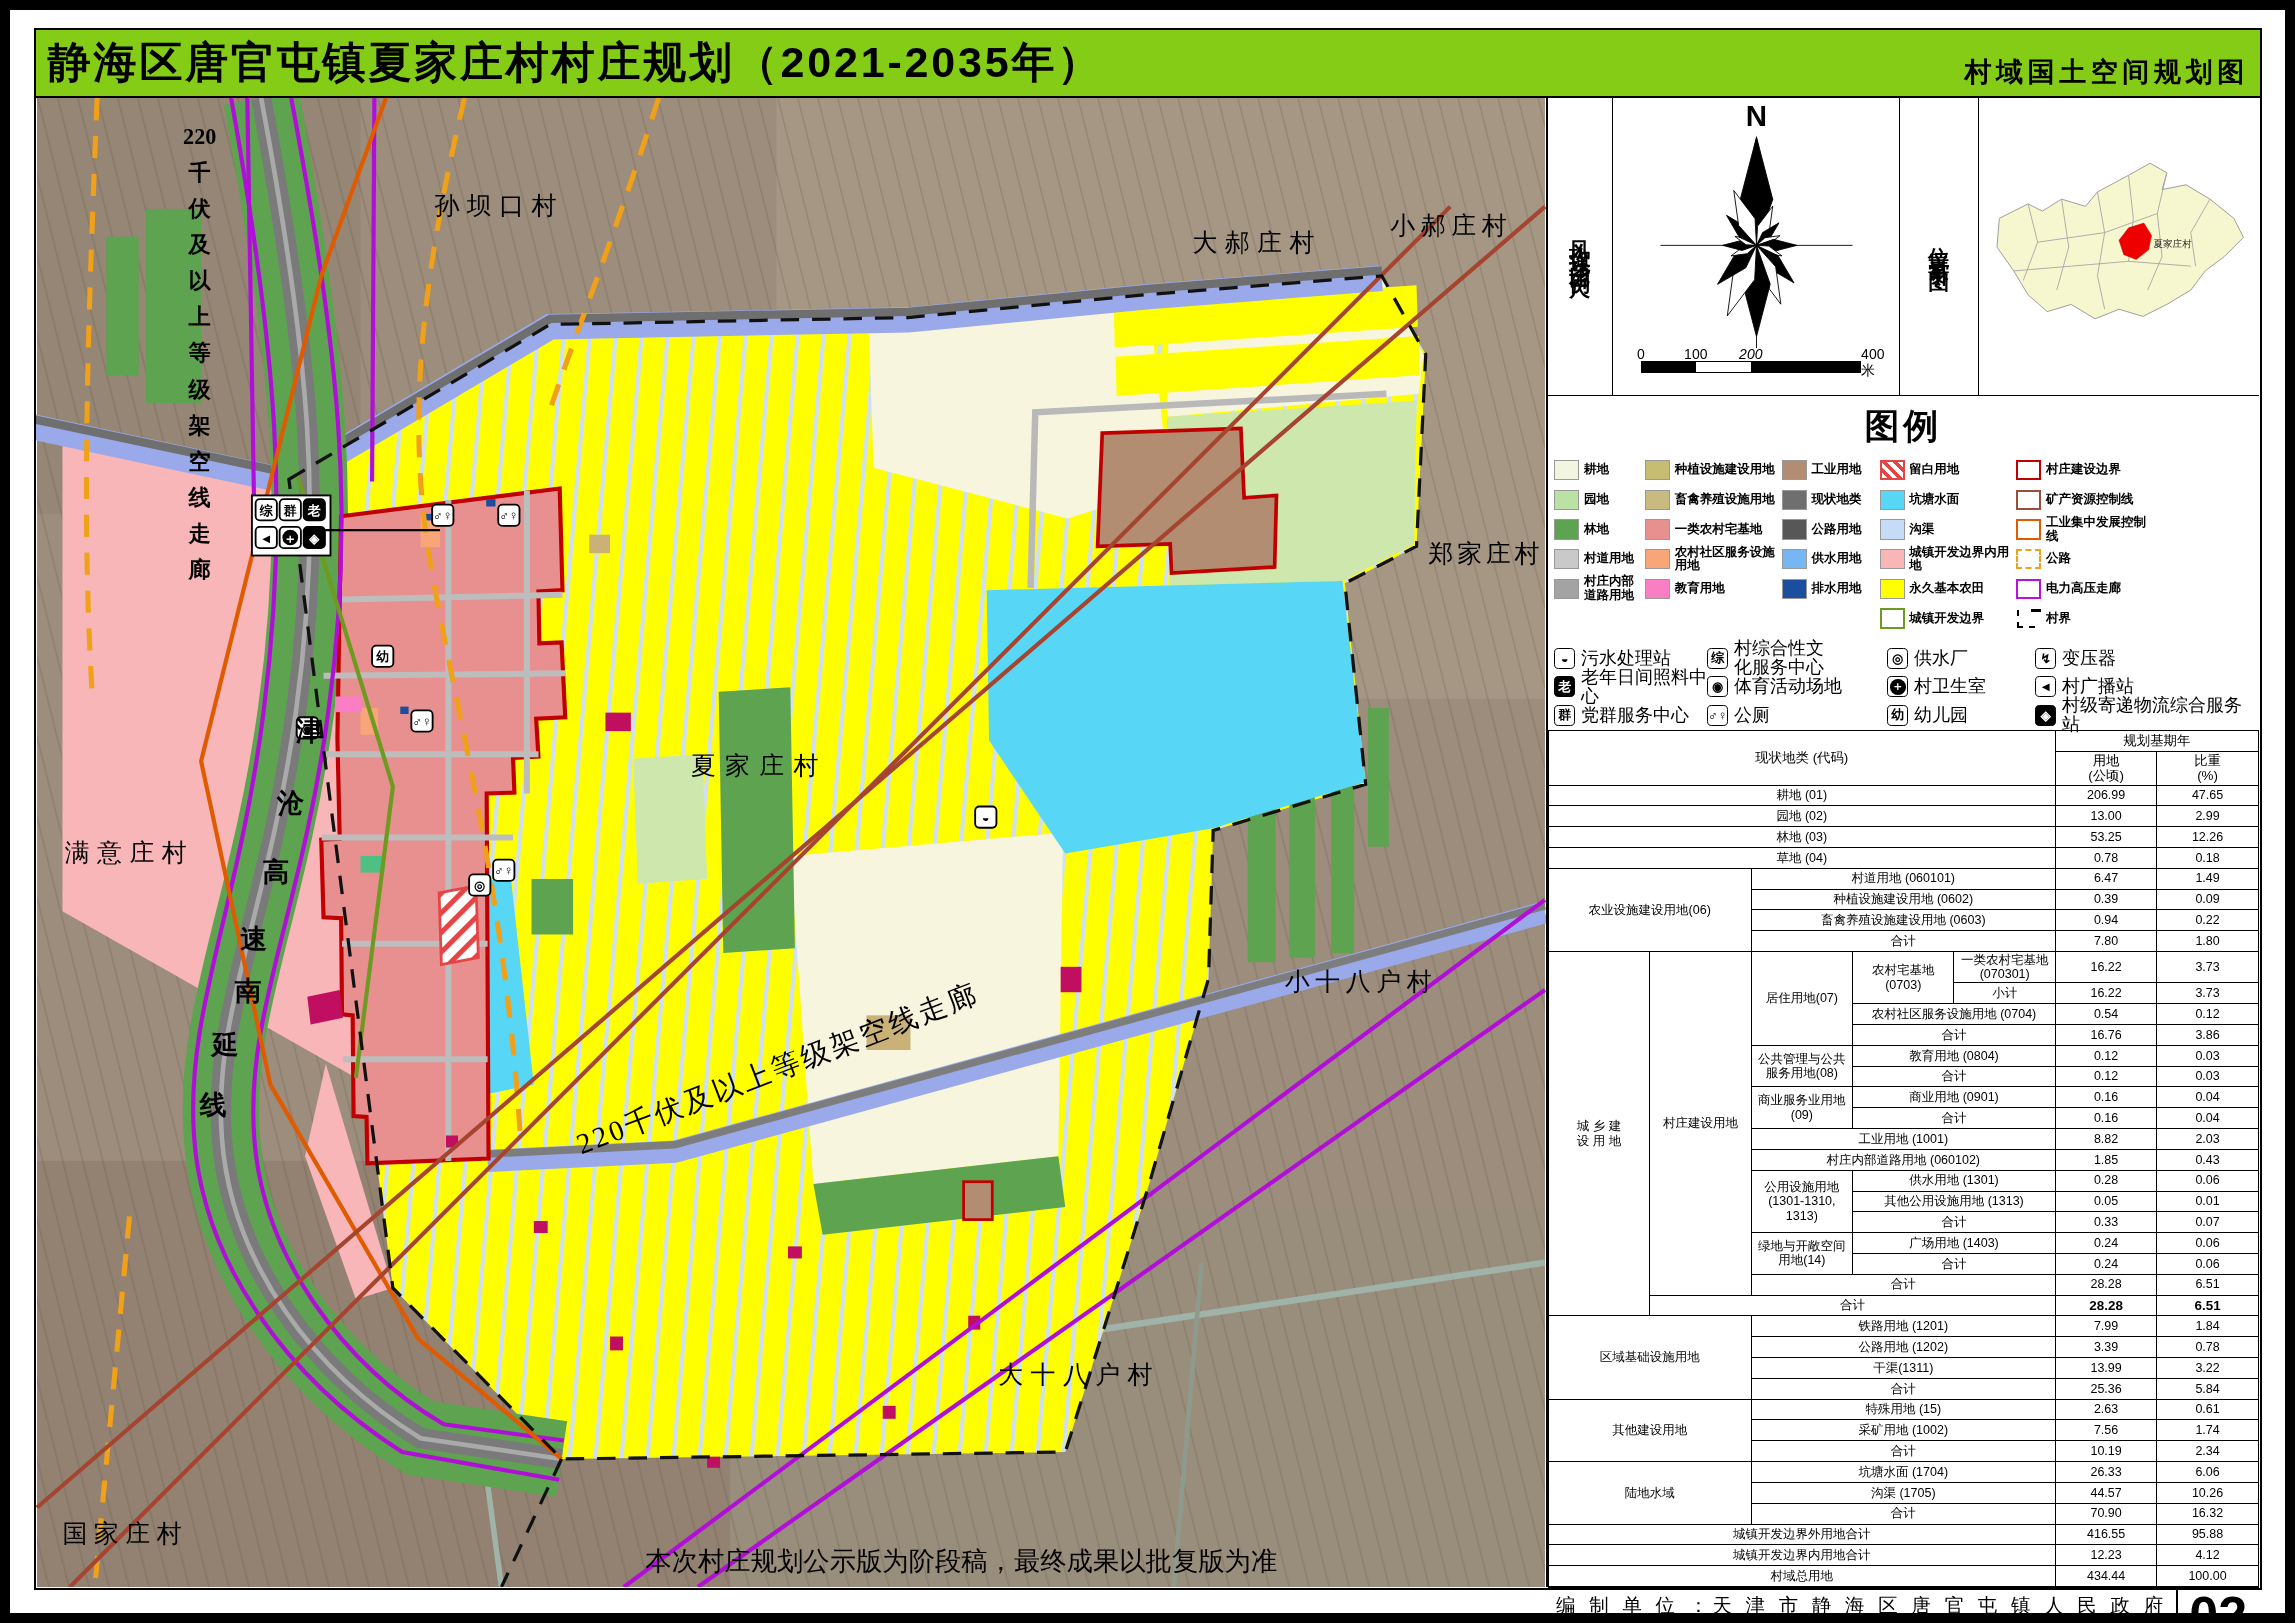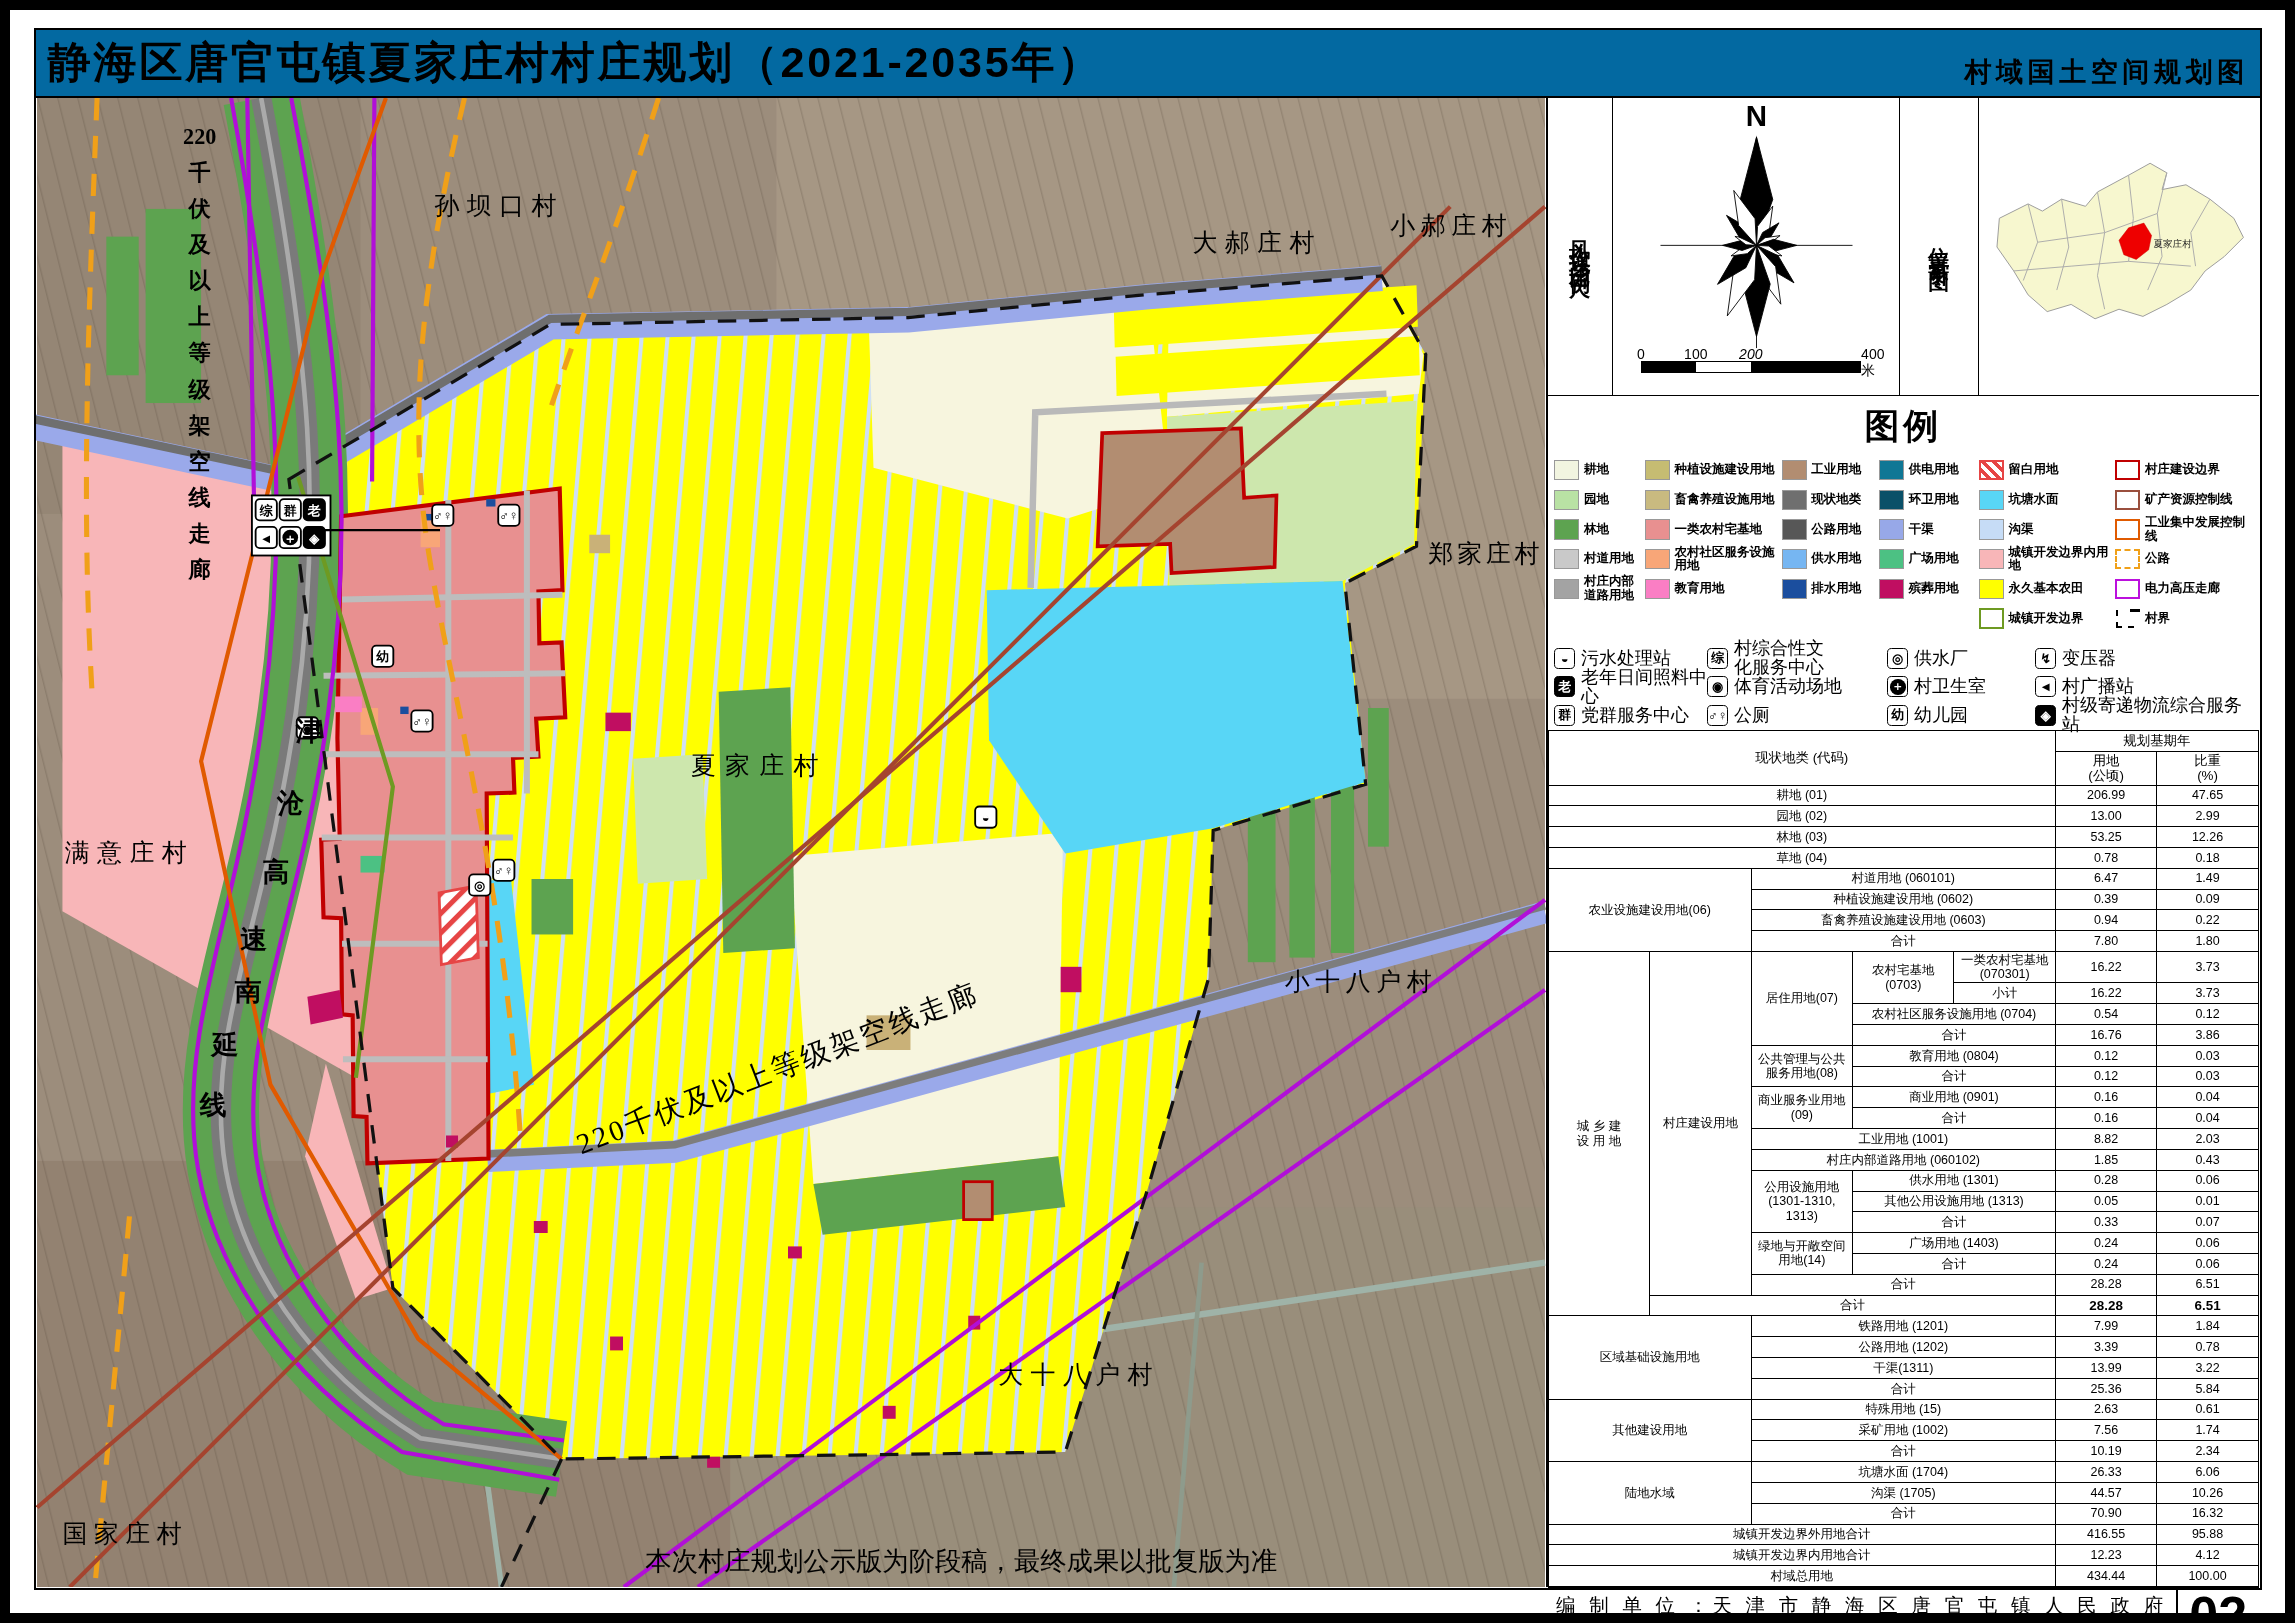--- a/index.html
+++ b/index.html
@@ -1,20 +1,20 @@
 <!DOCTYPE html>
 <html style="font-size:7.4px"><head>
 <meta charset="utf-8">
 <style>
   html,body{margin:0;padding:0;}
   body{width:2295px;height:1623px;position:relative;background:#000;font-family:"Liberation Sans",sans-serif;}
   .sheet{position:absolute;left:10.2px;top:10.2px;right:10.2px;bottom:10.2px;background:#fff;}
   .frame{position:absolute;left:23.6px;top:18px;width:2228px;height:1562px;border:2.8px solid #000;box-sizing:border-box;background:#fff;}
   
-  .titlebar{position:absolute;left:0;top:0;width:100%;height:68px;border-bottom:2.8px solid #000;box-sizing:border-box;background:#0369a1;}
+  .titlebar{position:absolute;left:0;top:0;width:100%;height:68px;border-bottom:2.8px solid #000;box-sizing:border-box;background:#84cc16;}
   .main-title{position:absolute;left:12px;top:3.7px;font-size:43px;font-weight:bold;letter-spacing:2.8px;color:#000;white-space:nowrap;}
   .sheet-title{position:absolute;right:11px;bottom:6.5px;font-size:27px;font-weight:bold;letter-spacing:4.6px;color:#000;}
   
   .map-wrap{position:absolute;left:0;top:68px;width:1510px;height:1489px;overflow:hidden;}
   .map-wrap svg{display:block;}
   
   .panel{position:absolute;left:1510px;top:68px;width:713px;height:1489px;border-left:2.8px solid #000;box-sizing:border-box;background:#fff;}
   .rowA{position:absolute;left:0;top:0;width:100%;height:298px;border-bottom:1.9px solid #000;box-sizing:border-box;display:flex;}
   .rowA .cell{border-right:1.4px solid #000;box-sizing:border-box;position:relative;}
   .vlabel{writing-mode:vertical-rl;text-orientation:upright;font-size:21px;font-weight:bold;letter-spacing:6.5px;display:flex;align-items:center;justify-content:center;}
@@ -426,42 +426,20 @@
             </div>
             <div class="litem">
               <span class="sw fill" style="background: rgb(118, 182, 242);"></span>
               <span class="lab">供水用地</span>
             </div>
             <div class="litem">
               <span class="sw fill" style="background: rgb(27, 78, 158);"></span>
               <span class="lab">排水用地</span>
             </div>
           </div>
-          <div class="lcol w4">
-            <div class="litem">
-              <span class="sw fill" style="background: rgb(15, 119, 149);"></span>
-              <span class="lab">供电用地</span>
-            </div>
-            <div class="litem">
-              <span class="sw fill" style="background: rgb(10, 80, 104);"></span>
-              <span class="lab">环卫用地</span>
-            </div>
-            <div class="litem">
-              <span class="sw fill" style="background: rgb(151, 168, 232);"></span>
-              <span class="lab">干渠</span>
-            </div>
-            <div class="litem">
-              <span class="sw fill" style="background: rgb(76, 193, 131);"></span>
-              <span class="lab">广场用地</span>
-            </div>
-            <div class="litem">
-              <span class="sw fill" style="background: rgb(192, 14, 97);"></span>
-              <span class="lab">殡葬用地</span>
-            </div>
-          </div>
           <div class="lcol w5">
             <div class="litem">
               <span class="sw hatch"></span>
               <span class="lab">留白用地</span>
             </div>
             <div class="litem">
               <span class="sw fill" style="background: rgb(88, 214, 246);"></span>
               <span class="lab">坑塘水面</span>
             </div>
             <div class="litem">

